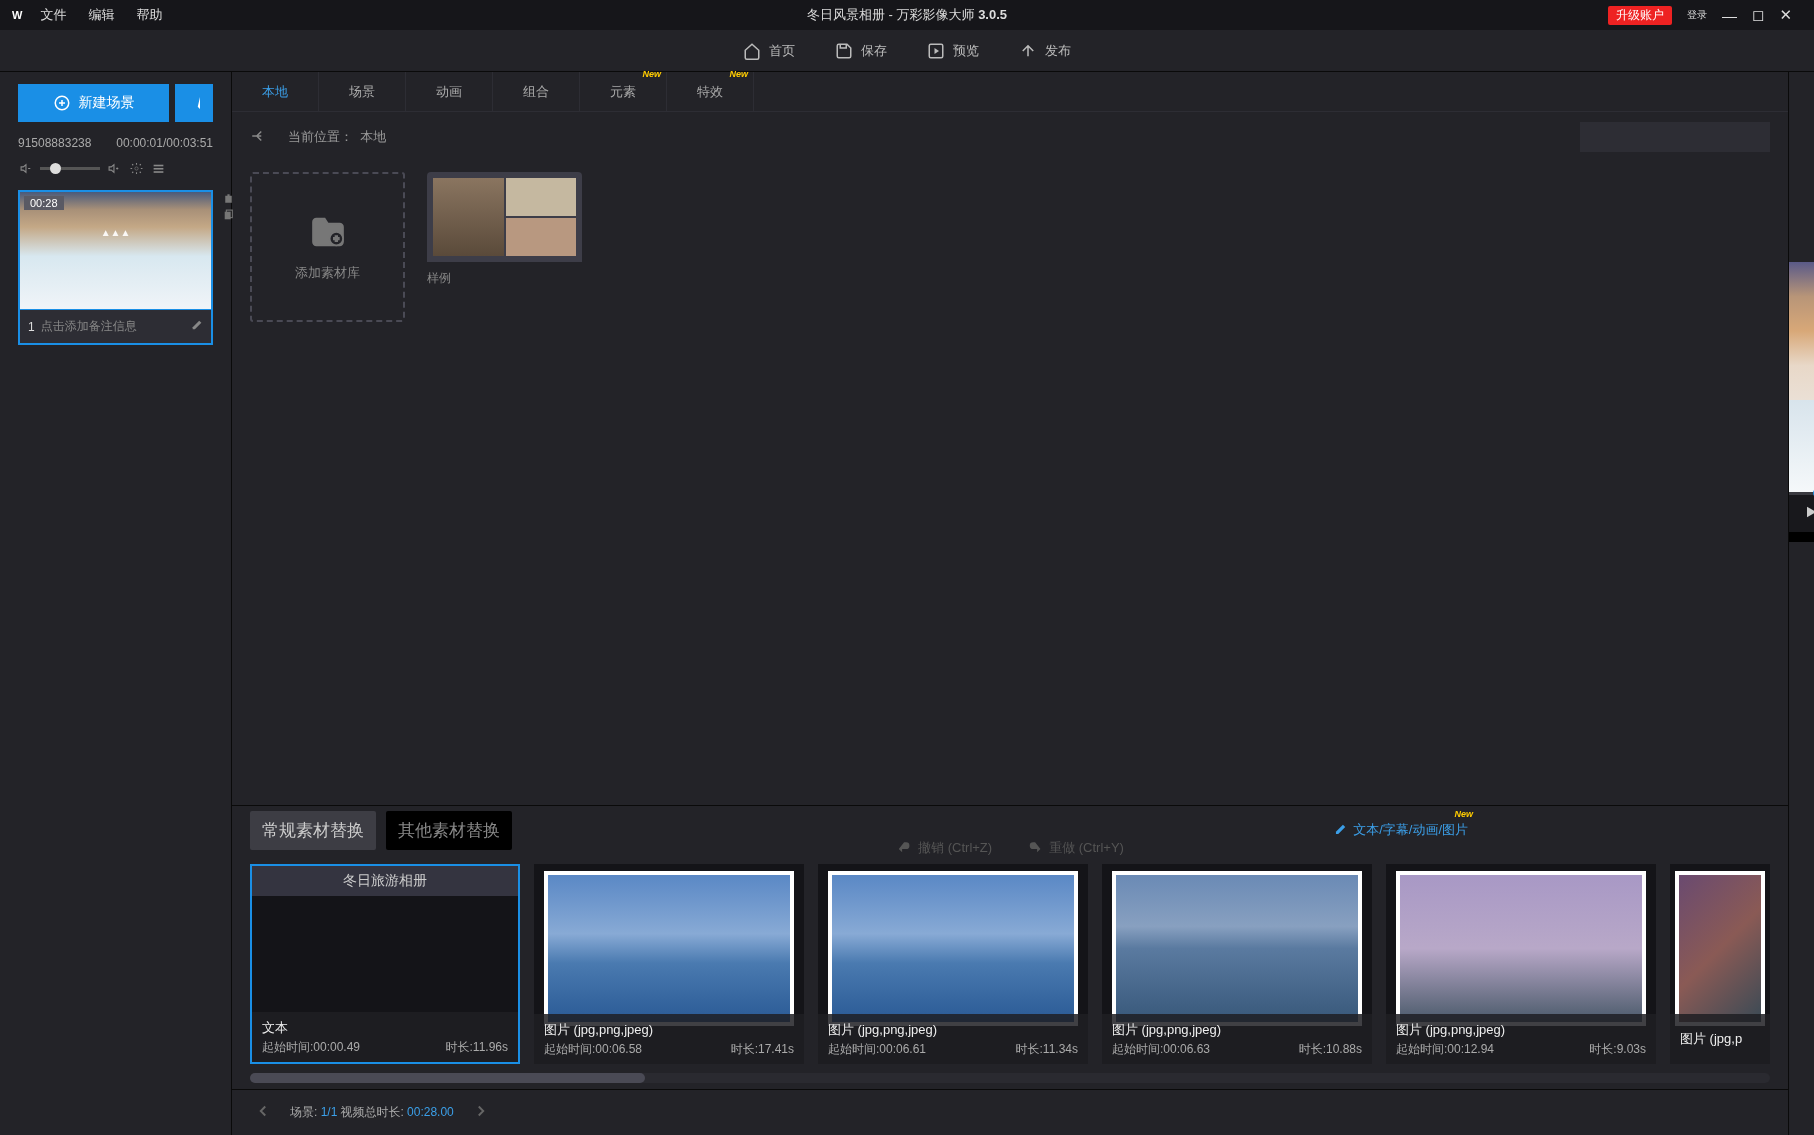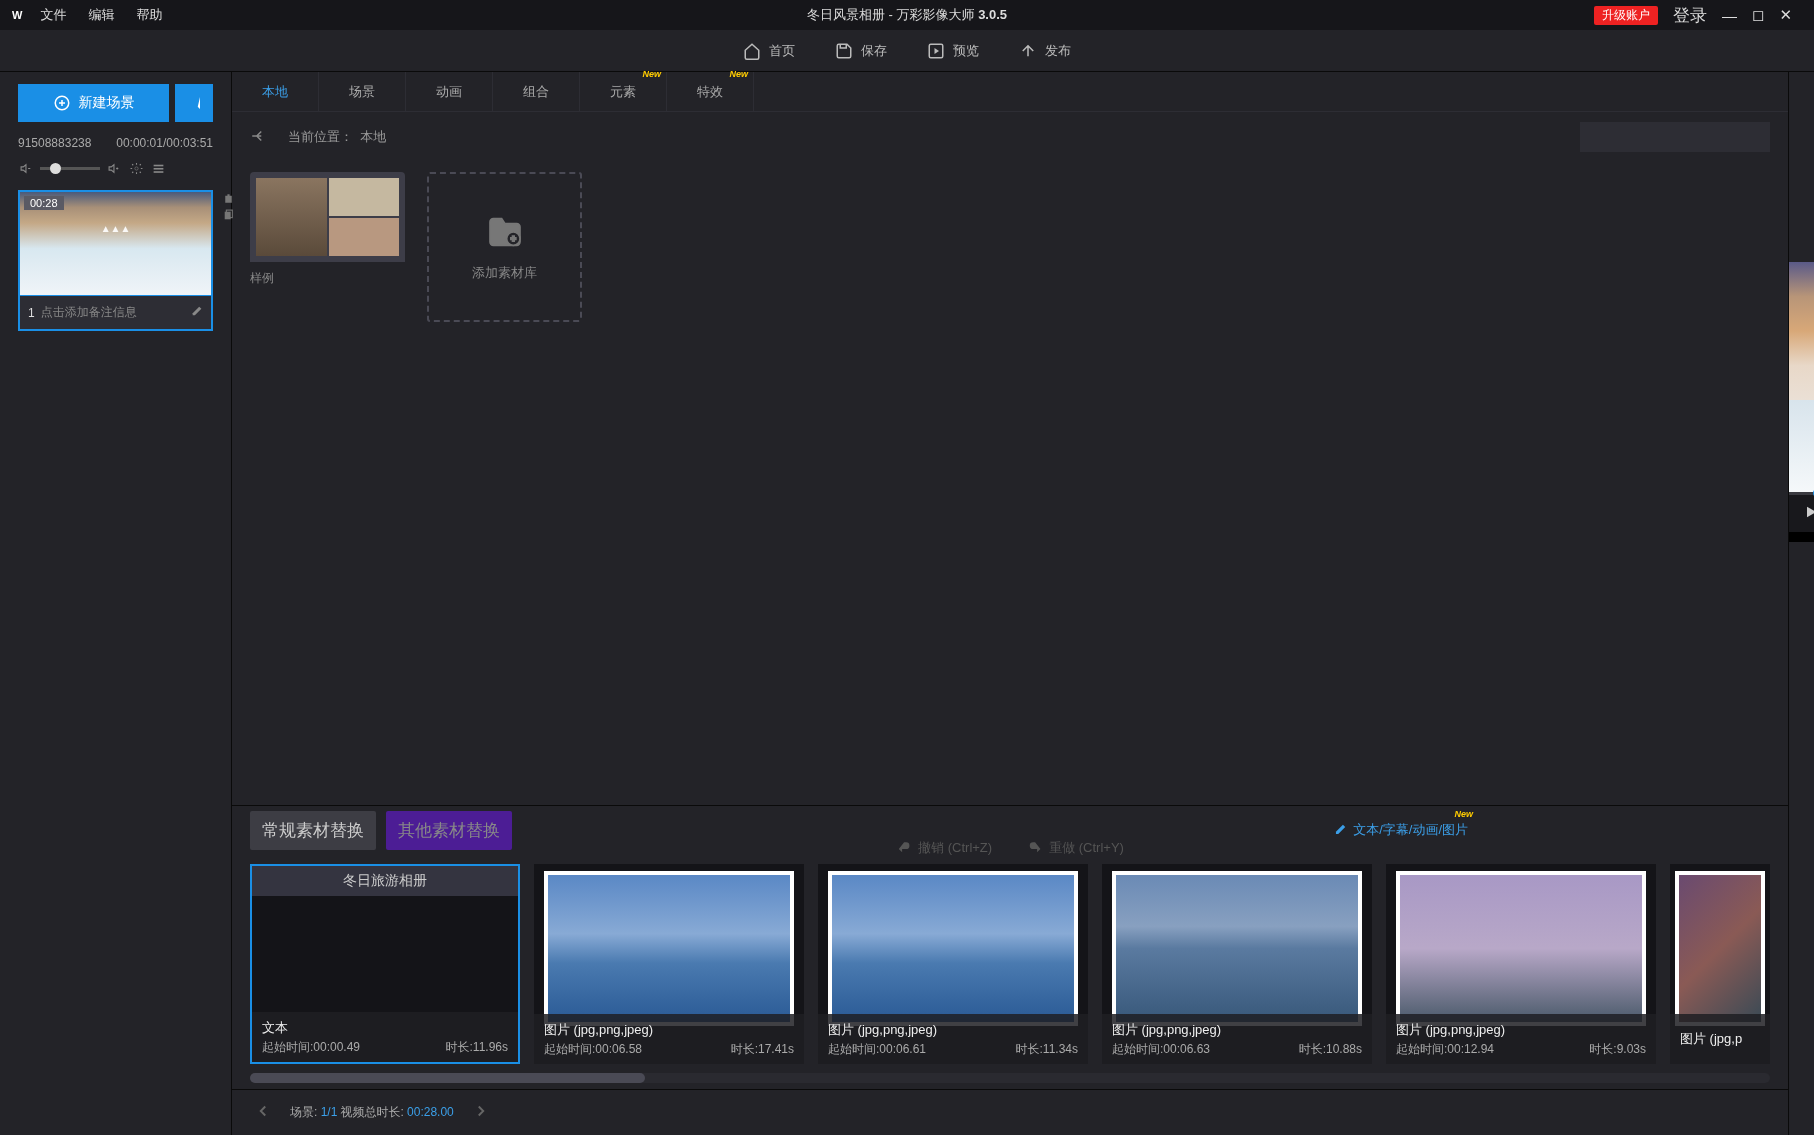--- a/index.html
+++ b/index.html
@@ -6,21 +6,21 @@
 body { font-family: "Microsoft YaHei", sans-serif; background: #1a1a1c; color: #ccc; width: 1814px; height: 1135px; overflow: hidden; font-size: 13px; }
 
 
 .titlebar { height: 30px; background: #16161a; display: flex; align-items: center; padding: 0 12px; position: relative; }
 .titlebar .logo { color: #fff; font-weight: bold; margin-right: 18px; font-size: 11px; }
 .titlebar .menu-item { color: #ddd; margin-right: 22px; cursor: pointer; font-size: 13px; }
 .titlebar .title { position: absolute; left: 50%; transform: translateX(-50%); color: #ddd; font-size: 13px; }
 .titlebar .title .version { font-weight: bold; }
 .titlebar .right { position: absolute; right: 22px; display: flex; align-items: center; gap: 15px; }
 .titlebar .upgrade { background: #e22; color: #fff; padding: 1px 8px; font-size: 12px; border-radius: 2px; }
-.titlebar .login { color: #ddd; font-size: 17px; }
+.titlebar .login { color: #ddd; font-size: 10px; }
 .titlebar .win-btn { color: #ddd; font-size: 15px; cursor: pointer; }
 
 
 .toolbar { height: 42px; background: #232328; display: flex; align-items: center; justify-content: center; gap: 40px; border-bottom: 1px solid #0a0a0a; }
 .toolbar .tb-item { display: flex; align-items: center; gap: 8px; color: #bbb; cursor: pointer; }
 .toolbar .tb-item svg { width: 18px; height: 18px; stroke: #bbb; fill: none; stroke-width: 2; }
 
 
 .main { display: flex; height: calc(100% - 72px); }
 
@@ -33,21 +33,21 @@
 .sort-btn svg { width: 18px; height: 18px; fill: #fff; }
 .time-row { margin-top: 14px; display: flex; justify-content: space-between; font-size: 12px; color: #aaa; }
 .controls-row { margin-top: 10px; display: flex; align-items: center; gap: 6px; }
 .controls-row svg { width: 13px; height: 13px; fill: #888; }
 .controls-row .slider { flex: 0 0 60px; height: 3px; background: #555; position: relative; }
 .controls-row .slider::after { content: ''; position: absolute; left: 10px; top: -4px; width: 11px; height: 11px; background: #ddd; border-radius: 50%; }
 .controls-row .icon-btn { width: 16px; height: 16px; display: flex; align-items: center; justify-content: center; cursor: pointer; }
 
 .scene-thumb-wrap { margin-top: 14px; position: relative; }
 .scene-thumb { width: 195px; border: 2px solid #1a8fe6; position: relative; }
-.scene-preview { height: 103px; background: linear-gradient(to bottom, #4a5a7a 0%, #a89078 15%, #c4a886 30%, #d8e8f0 55%, #f0f4f8 100%); position: relative; overflow: hidden; padding-left: 15px; }
+.scene-preview { height: 117px; background: linear-gradient(to bottom, #4a5a7a 0%, #a89078 15%, #c4a886 30%, #d8e8f0 55%, #f0f4f8 100%); position: relative; overflow: hidden; padding-left: 15px; }
 .scene-preview .tag { position: absolute; top: 4px; left: 4px; background: #5a5a64; color: #fff; font-size: 11px; padding: 1px 6px; }
 .scene-preview .overlay-trees { position: absolute; top: 30%; left: 50%; transform: translateX(-50%); color: rgba(255,255,255,0.9); font-size: 10px; }
 .scene-label { height: 34px; background: #2d2d34; display: flex; align-items: center; padding: 0 8px; gap: 6px; font-size: 12px; color: #888; border-top: 1px solid #1a8fe6; }
 .scene-label .num { color: #ddd; }
 .scene-label .pencil { margin-left: auto; }
 .scene-side-icons { position: absolute; right: -22px; top: 2px; display: flex; flex-direction: column; gap: 4px; }
 .scene-side-icons svg { width: 13px; height: 13px; fill: #777; cursor: pointer; }
 
 
 .center-col { flex: 1; display: flex; flex-direction: column; background: #232328; }
@@ -88,21 +88,21 @@
 .video-canvas .snow-ground { position: absolute; bottom: 0; left: 0; right: 0; height: 40%; background: linear-gradient(to bottom, #d8e4ec, #f5f8fa); }
 .video-controls { height: 40px; background: #18181c; display: flex; align-items: center; padding: 0 14px; gap: 16px; position: relative; }
 .video-controls .progress-track { position: absolute; top: 0; left: 0; right: 0; height: 3px; background: #3a3a40; }
 .video-controls .progress-track .handle { position: absolute; left: 6%; top: -4px; width: 10px; height: 10px; background: #1a8fe6; border-radius: 50%; }
 .video-controls svg { width: 16px; height: 16px; fill: #ccc; cursor: pointer; }
 
 
 .timeline-area { height: 330px; background: #232328; border-top: 1px solid #0a0a0a; display: flex; flex-direction: column; }
 .timeline-tabs { height: 48px; display: flex; align-items: center; padding: 0 18px; gap: 10px; position: relative; }
 .tl-tab { padding: 8px 12px; background: #3d3d44; color: #ccc; cursor: pointer; font-size: 17px; border-radius: 2px; }
-.tl-tab.inactive { background: #4c1d95; color: #888; text-align: center; }
+.tl-tab.inactive { background: #000000; color: #888; text-align: center; }
 .timeline-tabs .undo-redo { position: absolute; left: 50%; transform: translateX(-50%); display: flex; gap: 35px; }
 .timeline-tabs .undo-redo .ur-item { color: #555; font-size: 13px; display: flex; align-items: flex-start; gap: 6px; margin-top: 36px; }
 .timeline-tabs .undo-redo .ur-item svg { width: 16px; height: 16px; fill: #555; }
 .timeline-tabs .edit-link { position: absolute; right: 320px; color: #3b9fe8; font-size: 13px; display: flex; align-items: center; gap: 6px; cursor: pointer; }
 .timeline-tabs .edit-link svg { width: 14px; height: 14px; fill: #3b9fe8; }
 .timeline-tabs .edit-link .new-badge { position: absolute; top: -12px; right: -5px; color: #ffcc00; font-size: 9px; font-weight: bold; font-style: italic; }
 
 .clip-strip { flex: 1; display: flex; gap: 14px; padding: 10px 18px 4px 18px; overflow: hidden; }
 .clip { width: 270px; height: 200px; background: #141418; position: relative; flex-shrink: 0; cursor: pointer; }
 .clip.selected { border: 2px solid #1a8fe6; }
@@ -289,39 +289,39 @@
       <div class="search-box">
         <input placeholder="" style="">
         <svg viewBox="0 0 24 24">
             <circle cx="10" cy="10" r="7"></circle>
             <path d="M21 21l-5-5"></path>
           </svg>
       </div>
     </div>
 
     <div class="asset-grid">
+      <div class="asset-card dashed">
+        <div class="folder">
+          <svg viewBox="0 0 24 24">
+              <path d="M3 6a2 2 0 012-2h5l2 3h7a2 2 0 012 2v9a2 2 0 01-2 2H5a2 2 0 01-2-2V6z"></path>
+              <circle cx="17" cy="16" r="4" fill="#232328"></circle>
+              <path d="M17 14v4M15 16h4" stroke="#777" stroke-width="2"></path>
+            </svg>
+          <span class="lbl">添加素材库</span>
+        </div>
+      </div>
       <div class="asset-card">
         <div class="folder" style="height:90px;border-radius:4px 4px 0 0;background:#3d3d48;">
           <div class="thumb-grid" style="width:100%;height:100%;">
             <div class="t a"></div>
               <div class="t b"></div>
               <div class="t c"></div>
           </div>
         </div>
         <div class="label">样例</div>
-      </div>
-      <div class="asset-card dashed">
-        <div class="folder">
-          <svg viewBox="0 0 24 24">
-              <path d="M3 6a2 2 0 012-2h5l2 3h7a2 2 0 012 2v9a2 2 0 01-2 2H5a2 2 0 01-2-2V6z"></path>
-              <circle cx="17" cy="16" r="4" fill="#232328"></circle>
-              <path d="M17 14v4M15 16h4" stroke="#777" stroke-width="2"></path>
-            </svg>
-          <span class="lbl">添加素材库</span>
-        </div>
       </div>
     </div>
 
     <div class="timeline-area" style="margin-top:auto;">
       <div class="timeline-tabs">
         <div class="tl-tab">常规素材替换</div>
         <div class="tl-tab inactive">其他素材替换</div>
         <div class="undo-redo">
           <div class="ur-item">
             <svg viewBox="0 0 24 24">

